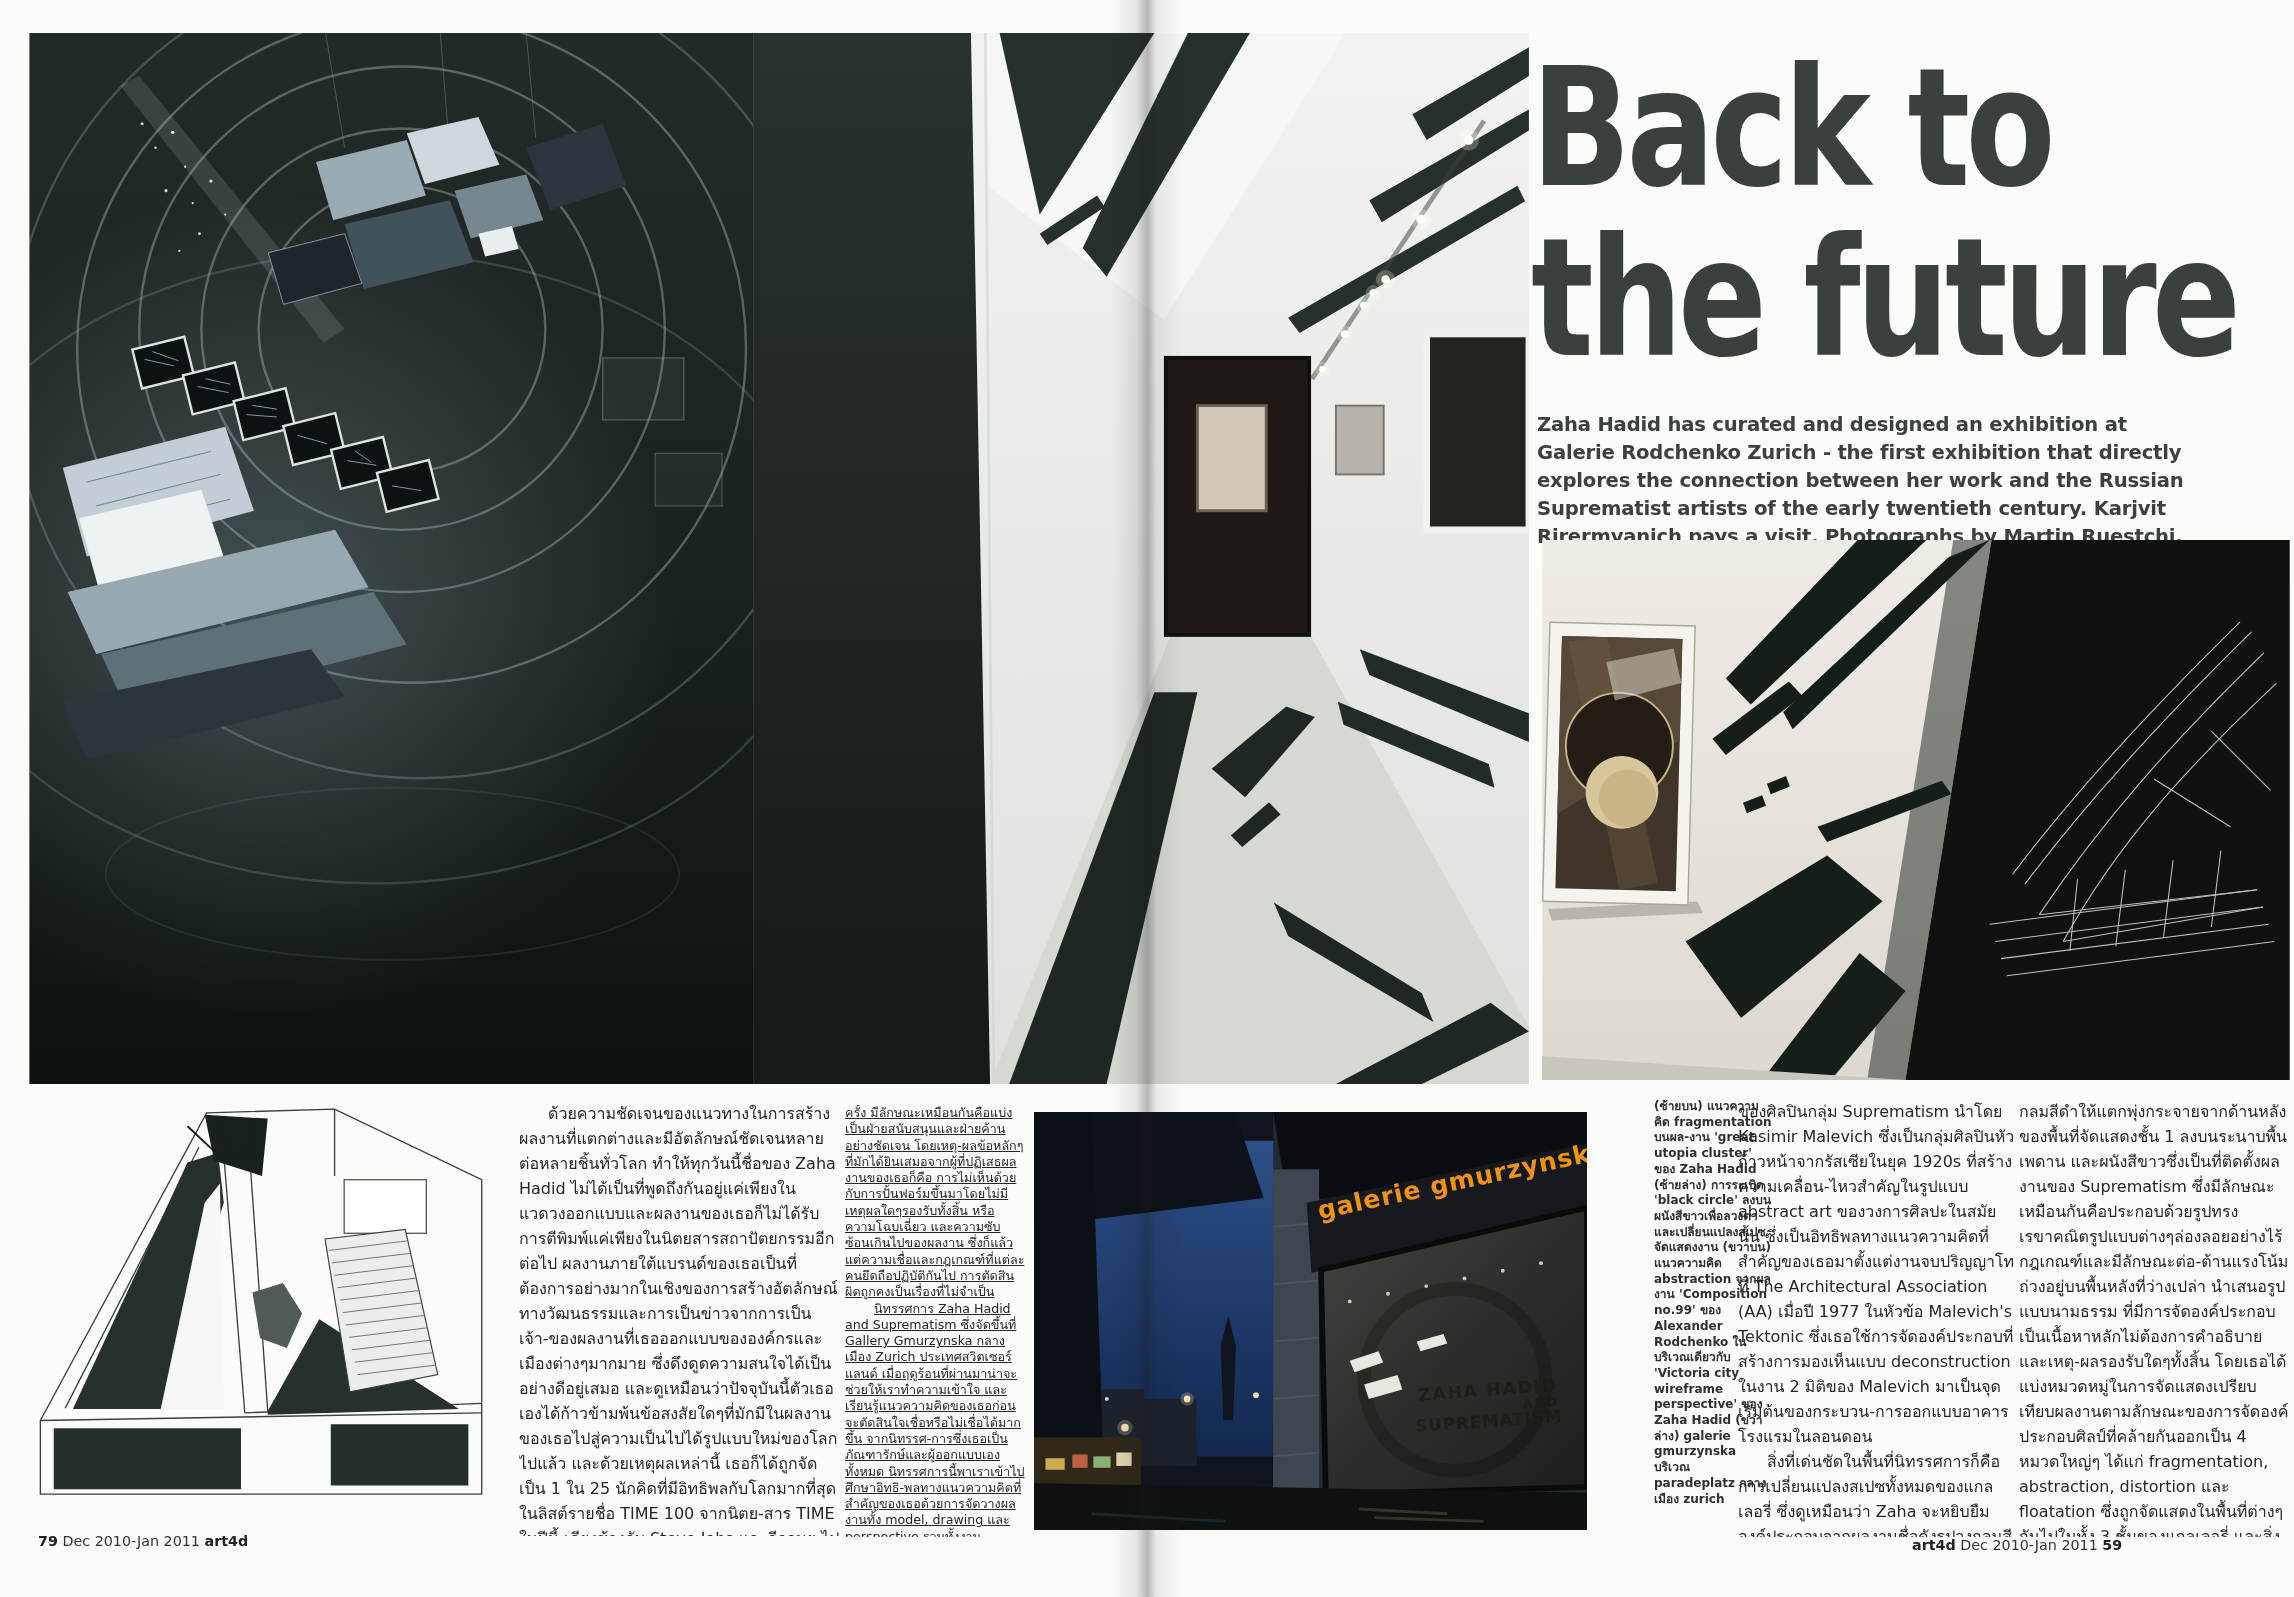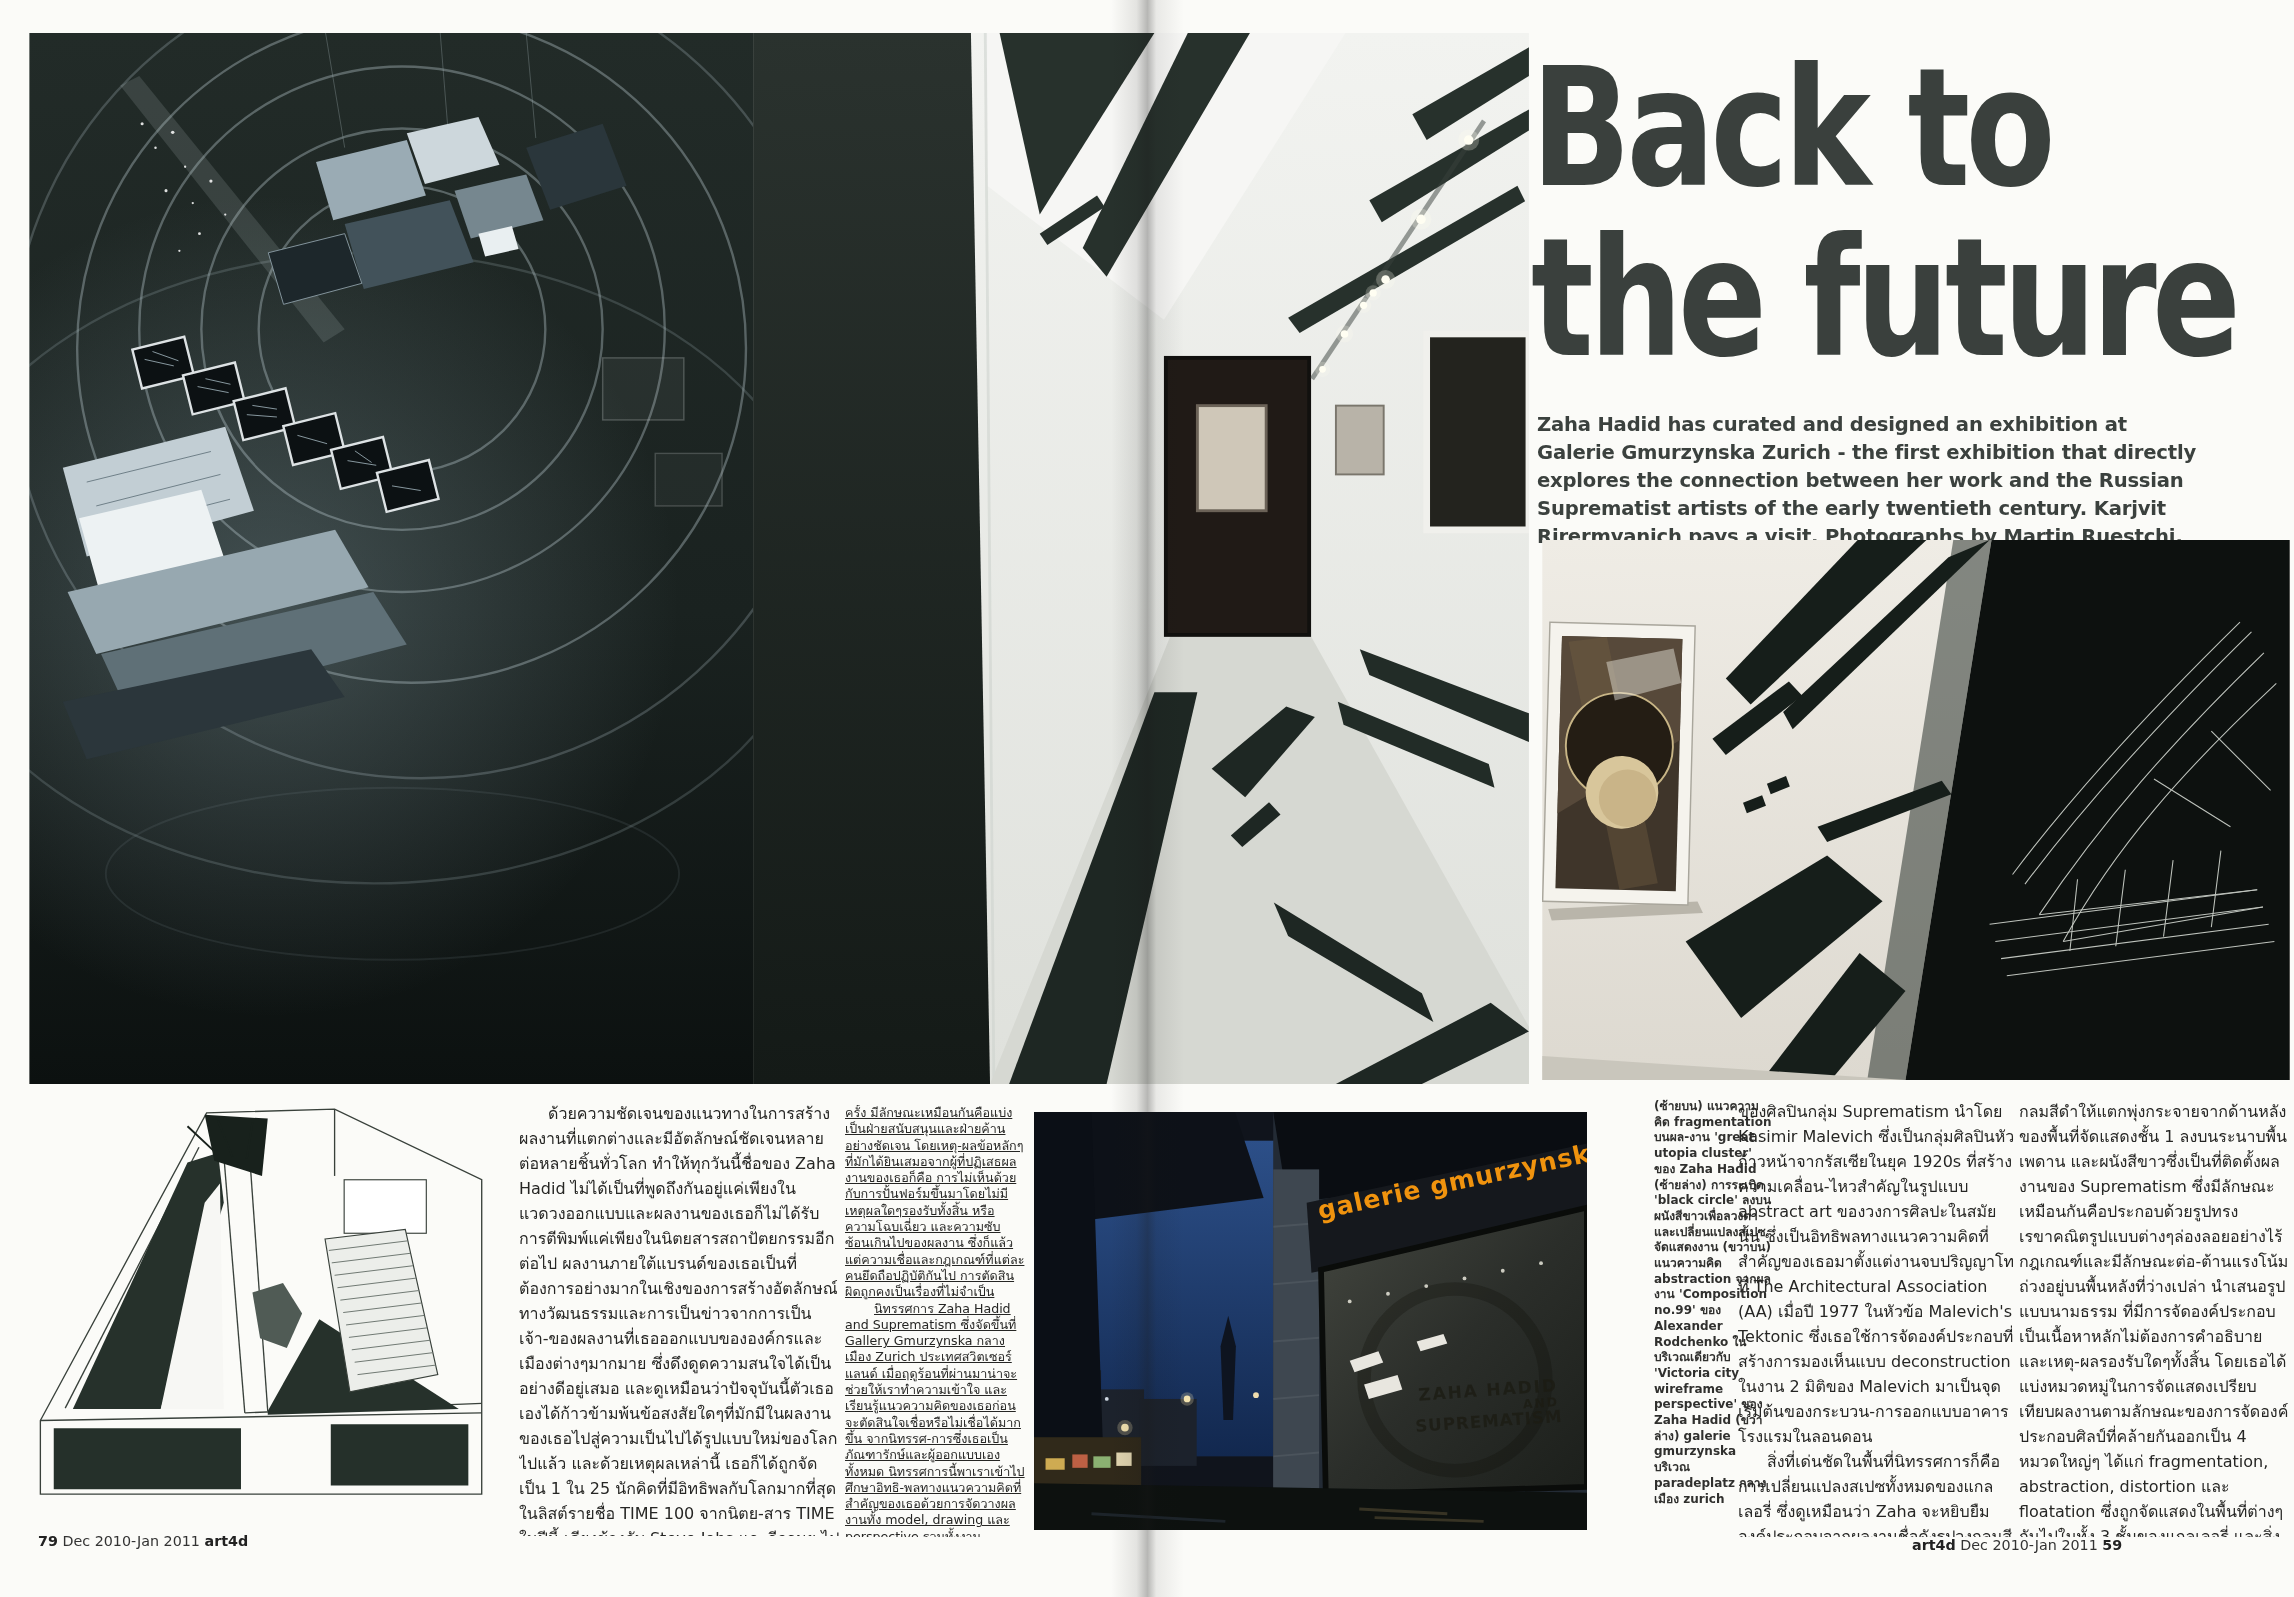--- a/index.html
+++ b/index.html
@@ -268,21 +268,21 @@
     </svg>
   </div>
 
   <div class="abs" style="left:1147px;top:0;width:1147px;height:1597px;"></div>
 
   <div id="title" class="abs">
     <div>Back to</div>
     <div>the future</div>
   </div>
 
-  <div id="standfirst" class="abs">Zaha Hadid has curated and designed an exhibition at Galerie Gmurzynska Zurich - the first exhibition that directly explores the connection between her work and the Russian Suprematist artists of the early twentieth century. Karjvit Rirermvanich pays a visit. Photographs by Martin Ruestchi.</div>
+  <div id="standfirst" class="abs">Zaha Hadid has curated and designed an exhibition at Galerie Rodchenko Zurich - the first exhibition that directly explores the connection between her work and the Russian Suprematist artists of the early twentieth century. Karjvit Rirermvanich pays a visit. Photographs by Martin Ruestchi.</div>
 
   <div class="abs photo" style="left:1542px;top:540px;width:748px;height:540px;">
     <svg width="748" height="540" viewBox="0 0 782 565">
       <defs>
         <linearGradient id="gC" x1="0" y1="0" x2="0" y2="1">
           <stop offset="0" stop-color="#efece5"></stop>
             <stop offset="1" stop-color="#ddd9d0"></stop>
         </linearGradient>
       </defs>
       <rect width="782" height="565" fill="url(#gC)"></rect>

